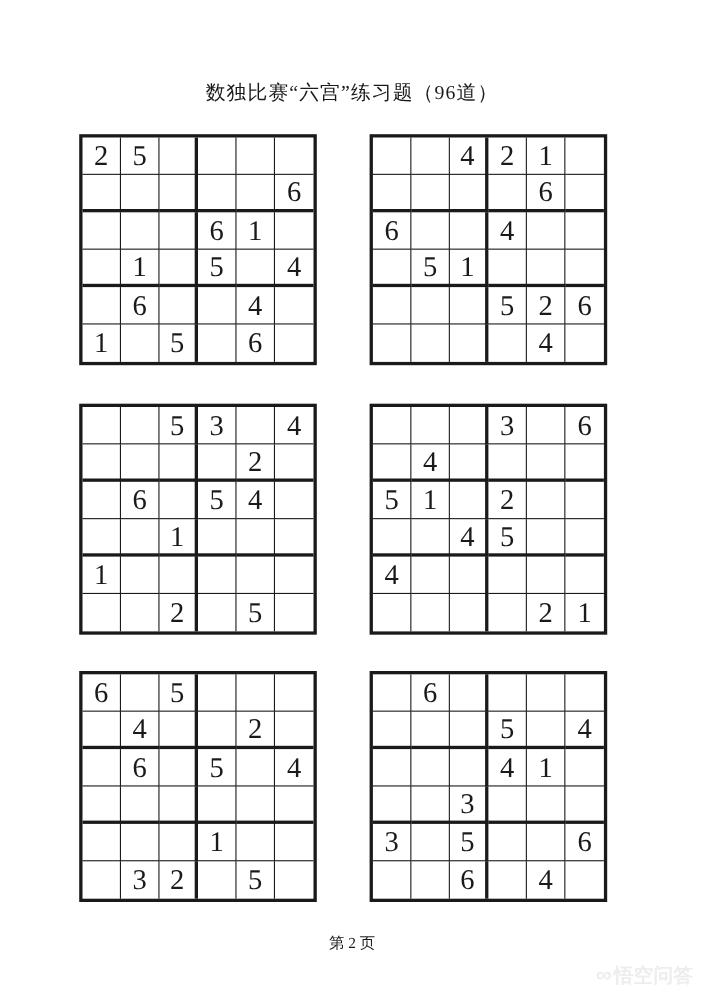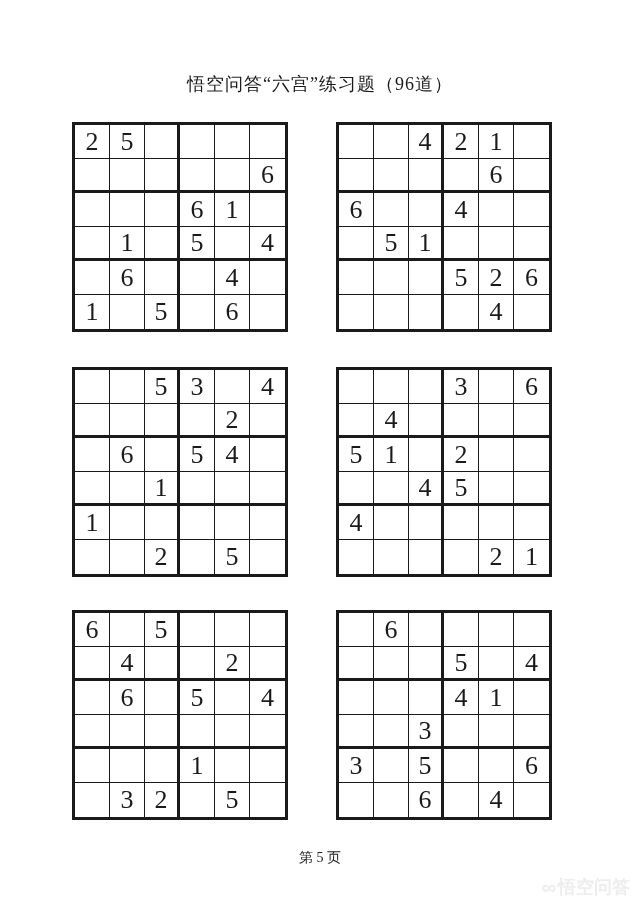--- a/index.html
+++ b/index.html
@@ -82,21 +82,21 @@
     font-size: 20px;
     font-weight: bold;
     letter-spacing: -2px;
   }
 </style>
 </head>
 <body>
 
 <div id="page">
 
-  <div class="page-title">悟空问答“六宫”练习题（96道）</div>
+  <div class="page-title">数独比赛“六宫”练习题（96道）</div>
 
   <div id="grid-0" class="sudoku-grid">
       <div class="cell">2</div>
       <div class="cell">5</div>
       <div class="cell box-r"></div>
       <div class="cell"></div>
       <div class="cell"></div>
       <div class="cell last-c"></div>
       <div class="cell box-b"></div>
       <div class="cell box-b"></div>
@@ -313,20 +313,20 @@
       <div class="cell"></div>
       <div class="cell last-c">6</div>
       <div class="cell last-r"></div>
       <div class="cell last-r"></div>
       <div class="cell box-r last-r">6</div>
       <div class="cell last-r"></div>
       <div class="cell last-r">4</div>
       <div class="cell last-c last-r"></div>
     </div>
 
-  <div class="page-footer">第 5 页</div>
+  <div class="page-footer">第 2 页</div>
 
   <div class="watermark" style="color: rgb(237, 237, 237);">
     <span class="logo-glyph">∞</span>
     <span>悟空问答</span>
   </div>
 
 </div>
 
 </body></html>

